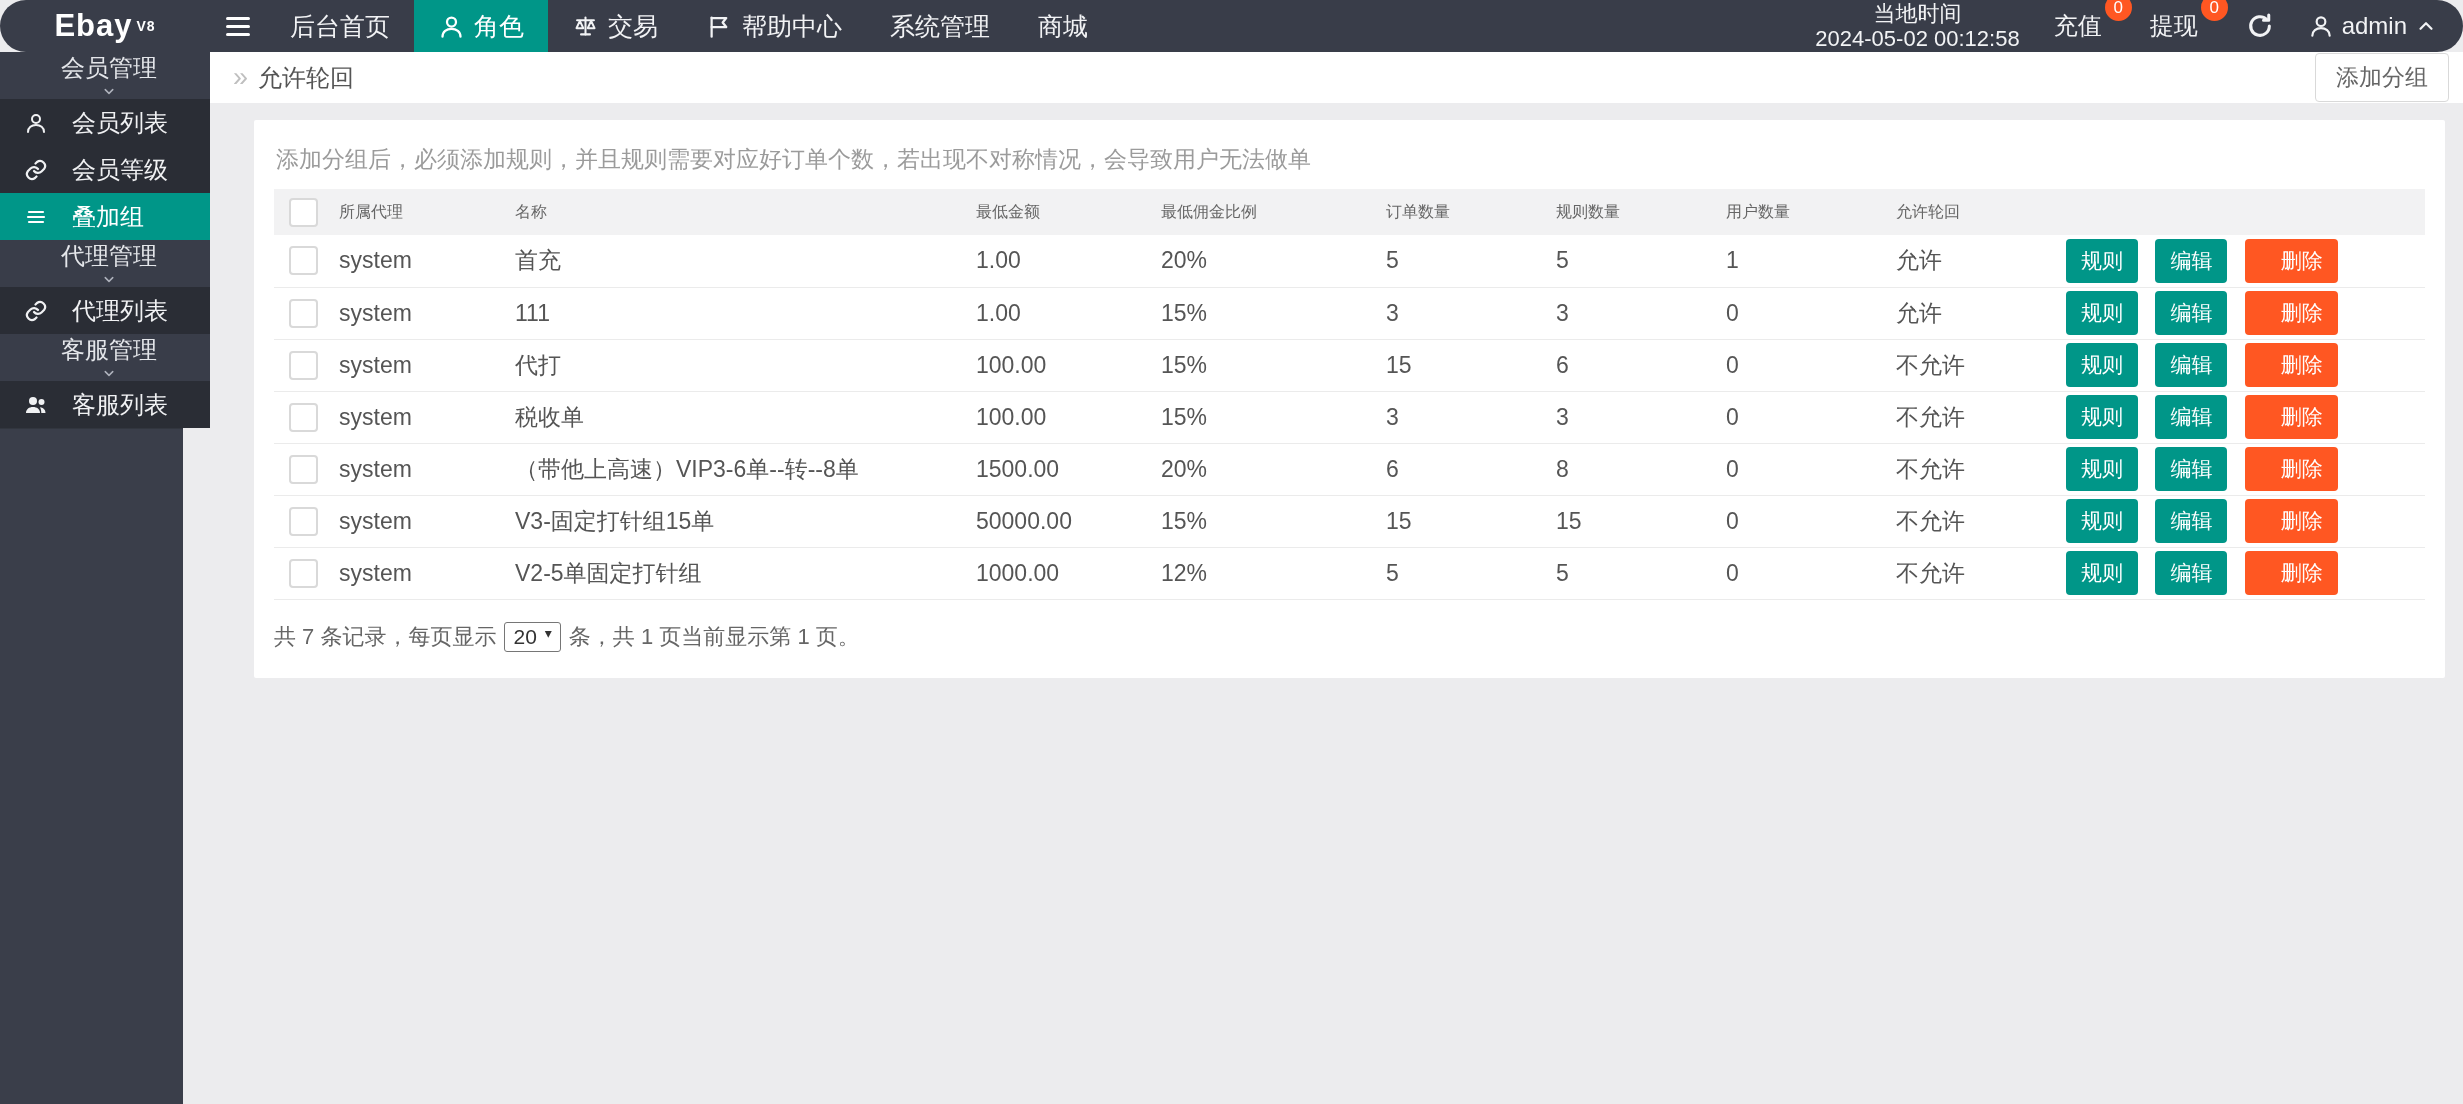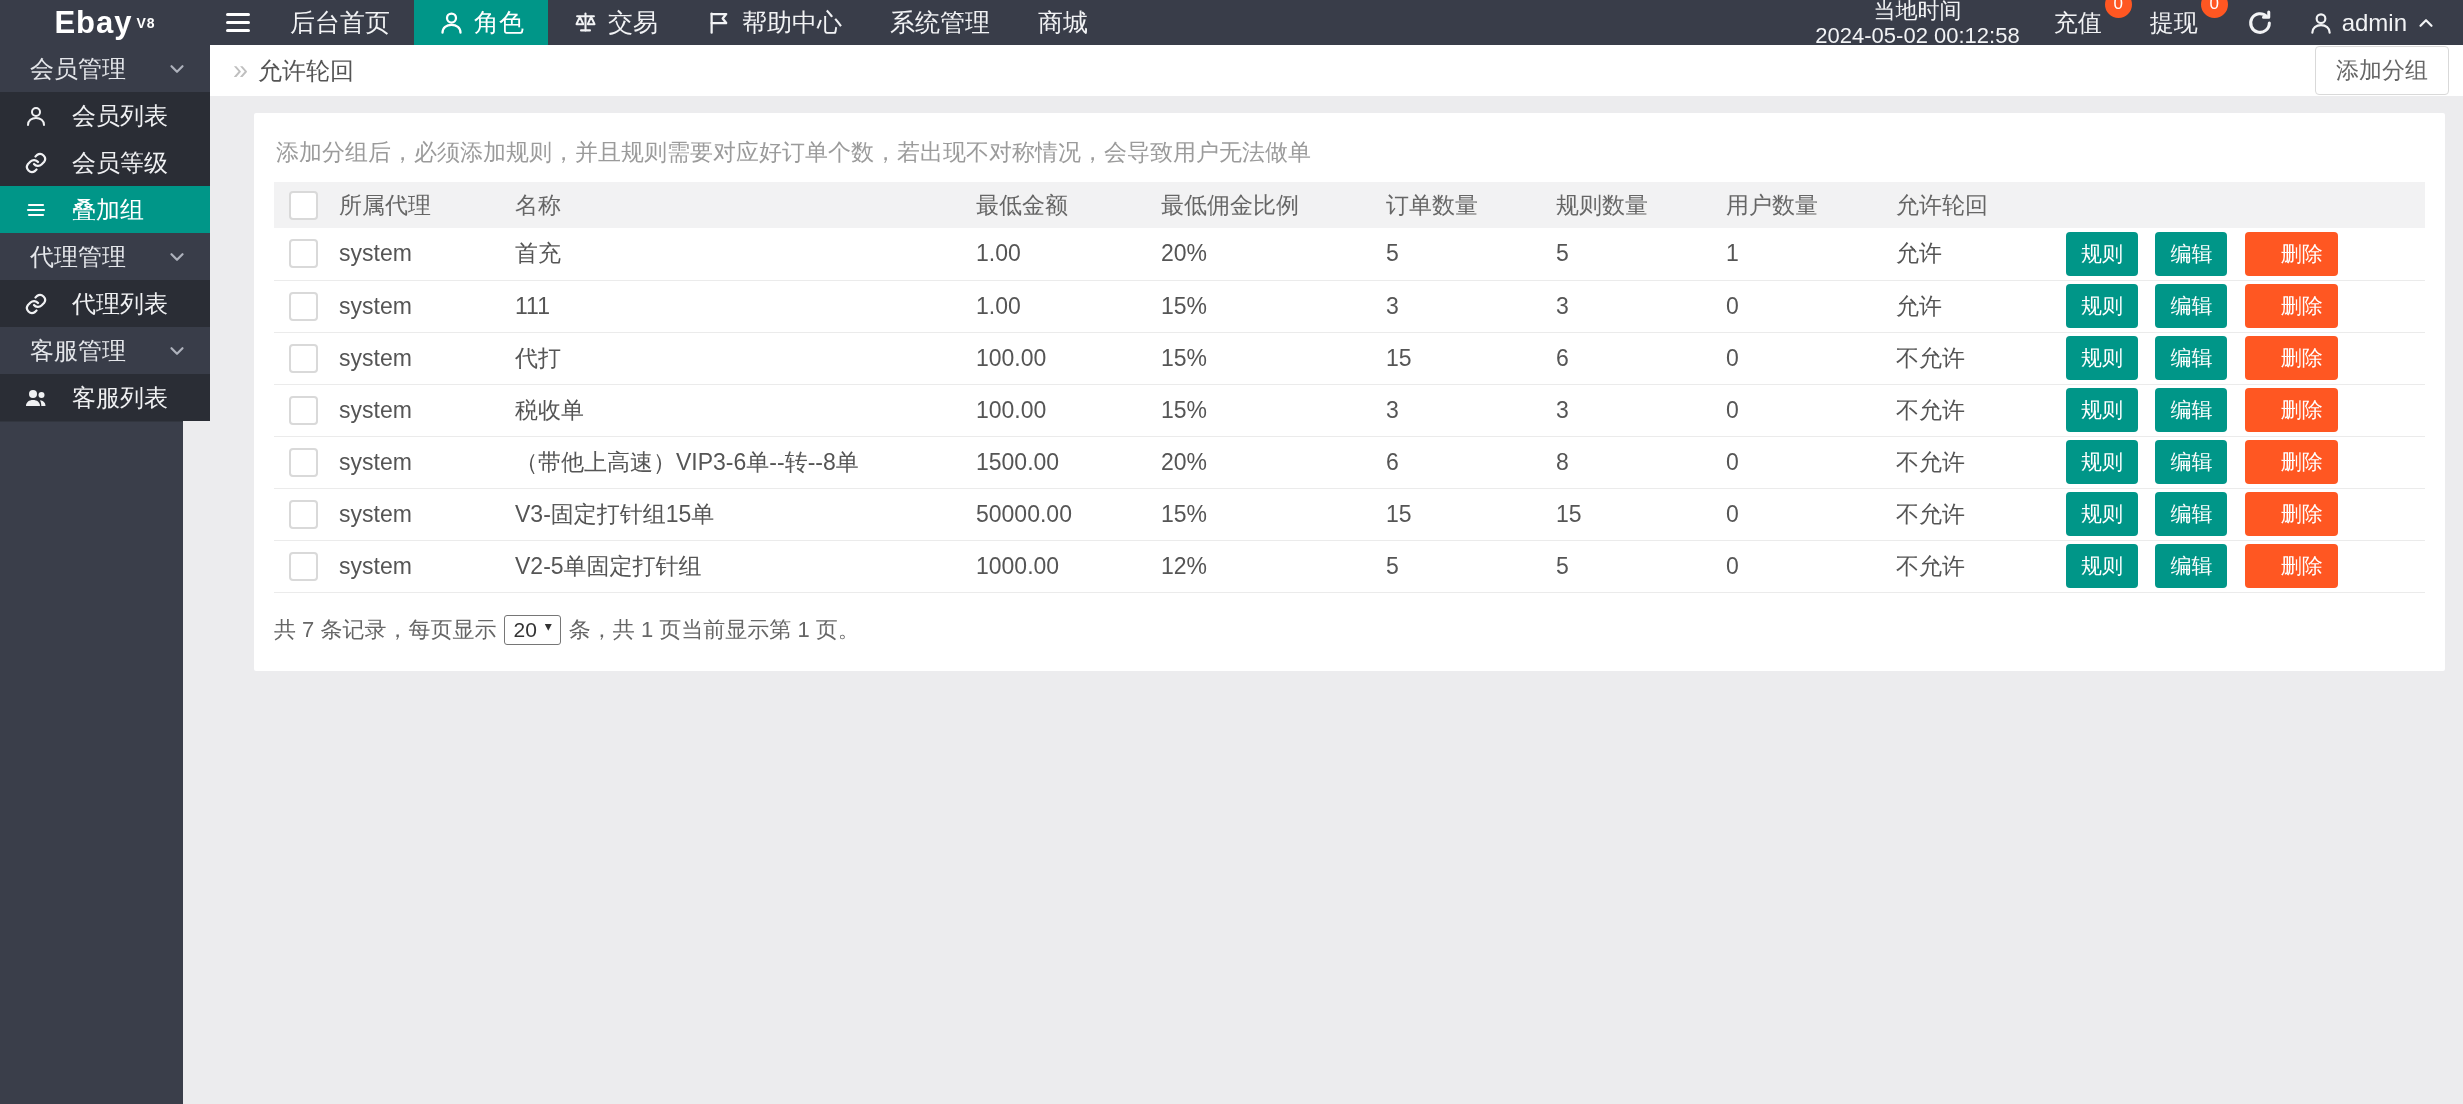--- a/index.html
+++ b/index.html
@@ -1,21 +1,21 @@
 <!DOCTYPE html>
 <html><head>
 <meta charset="utf-8">
 <style>
   * { margin:0; padding:0; box-sizing:border-box; }
   html,body { width:2463px; height:1104px; overflow:hidden; }
   body { font-family:"Liberation Sans","DejaVu Sans",sans-serif; background:#ECECEE; color:#555; }
   .app { width:2463px; height:1104px; display:flex; flex-direction:column; }
 
   
-  .navbar { height:45px; background:#393D49; display:flex; align-items:stretch; flex-shrink:0; color:#F2F3F5; }
+  .navbar { height:52px; background:#393D49; display:flex; align-items:stretch; flex-shrink:0; color:#F2F3F5;border-radius:26px; }
   .logo { width:210px; display:flex; align-items:center; justify-content:center; font-size:31px; font-weight:bold; color:#fff; letter-spacing:1px; }
   .logo sup { font-size:14px; margin-left:4px; font-weight:bold; }
   .nav-toggle { width:56px; display:flex; align-items:center; justify-content:center; cursor:pointer; }
   .nav-toggle .bars { display:flex; flex-direction:column; gap:5px; }
   .nav-toggle .bars i { display:block; width:24px; height:3px; background:#fff; border-radius:2px; }
   .nav-menu { display:flex; align-items:stretch; }
   .nav-item { display:flex; align-items:center; gap:9px; padding:0 24px; font-size:25px; color:#F2F3F5; cursor:pointer; white-space:nowrap; }
   .nav-item.active { background:#009688; color:#fff; }
   .nav-item svg { width:27px; height:27px; }
   .nav-spacer { flex:1; }
@@ -26,41 +26,41 @@
   .nav-refresh { cursor:pointer; display:flex; align-items:center; }
   .nav-refresh svg { width:28px; height:28px; }
   .nav-user { display:flex; align-items:center; gap:8px; font-size:24px; cursor:pointer; color:#F2F3F5; }
   .nav-user svg { width:26px; height:26px; }
 
   
   .frame { flex:1; display:flex; min-height:0; }
 
   
   .sidebar { width:210px; flex-shrink:0; display:flex; flex-direction:column; }
-  .side-group { height:47px; background:#393D49; color:#E4E6EA; display:flex; align-items:center; font-size:24px; padding:0 22px 0 30px; cursor:pointer; justify-content:space-between; }
+  .side-group { height:47px; background:#393D49; color:#E4E6EA; display:flex; align-items:center; font-size:24px; padding:0 22px 0 30px; cursor:pointer; justify-content:space-between;flex-direction:column; }
   .side-group svg { width:22px; height:22px; color:#AEB2BC; }
   .side-item { height:47px; background:#2A2D35; color:#F0F1F3; display:flex; align-items:center; gap:24px; font-size:24px; padding:0 24px; cursor:pointer; }
   .side-item svg { width:24px; height:24px; flex-shrink:0; }
   .side-item.active { background:#009688; color:#ffffff; }
   .side-fill { flex:1; width:183px; background:#3A3E4A; border-top:1px solid #32363F; }
 
   
   .main { flex:1; display:flex; flex-direction:column; min-width:0; }
   .crumb-bar { height:51px; background:#fff; display:flex; align-items:center; padding:0 10px 0 23px; flex-shrink:0; }
   .crumb-arrow { color:#BFBFBF; font-size:27px; margin-right:10px; line-height:1; }
   .crumb-title { font-size:24px; color:#555; }
   .crumb-spacer { flex:1; }
   .btn-add { background:#fff; border:1px solid #D9D9D9; border-radius:4px; color:#666; font-size:23px; padding:8px 20px; cursor:pointer; margin-right:4px; }
 
   .content { flex:1; padding:17px 18px; overflow:hidden; }
   .card { background:#fff; border-radius:2px; padding:24px 20px 26px 20px;margin-left:26px; }
   .note { color:#9B9B9B; font-size:23px; margin:0 2px 14px 2px; }
 
   table { width:100%; border-collapse:collapse; table-layout:fixed; }
-  thead th { background:#F2F2F3; height:46px; font-weight:normal; font-size:23px; color:#666; text-align:left; padding:0 10px; }
+  thead th { background:#F2F2F3; height:46px; font-weight:normal; font-size:16px; color:#666; text-align:left; padding:0 10px; }
   tbody td { height:52px; border-bottom:1px solid #EBEBEB; font-size:23px; color:#555; padding:0 10px; }
   col.c-check { width:55px; } col.c-agent { width:176px; } col.c-name { width:461px; }
   col.c-amount { width:185px; } col.c-comm { width:225px; } col.c-orders { width:170px; }
   col.c-rules { width:170px; } col.c-users { width:170px; } col.c-loop { width:170px; }
   .checkbox { display:inline-block; width:29px; height:29px; background:#fff; border:2px solid #D9D9D9; border-radius:4px; vertical-align:middle; margin-left:5px; cursor:pointer; }
   .actions { white-space:nowrap; }
   .btn { display:inline-block; border:none; border-radius:4px; color:#fff; font-size:21px; padding:8px 15px; margin-right:11px; cursor:pointer; font-family:inherit; }
   .btn-teal { background:#009688; }
   .btn-orange { background:#FF5722;padding-left:36px; }
 

